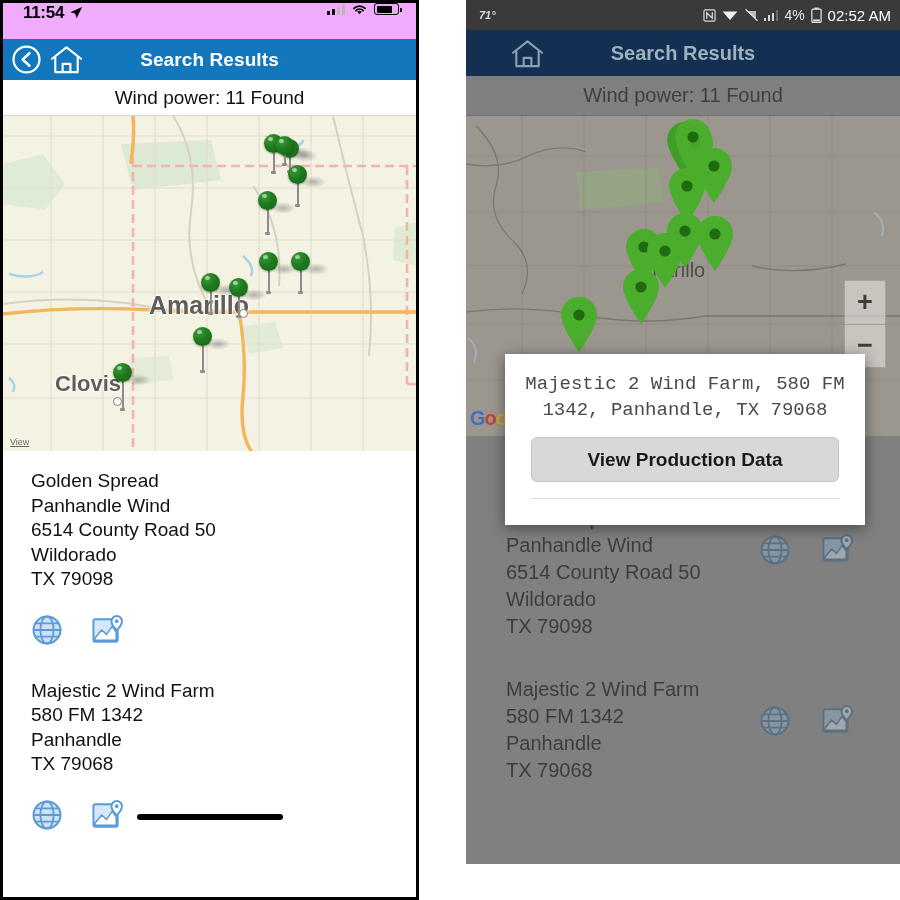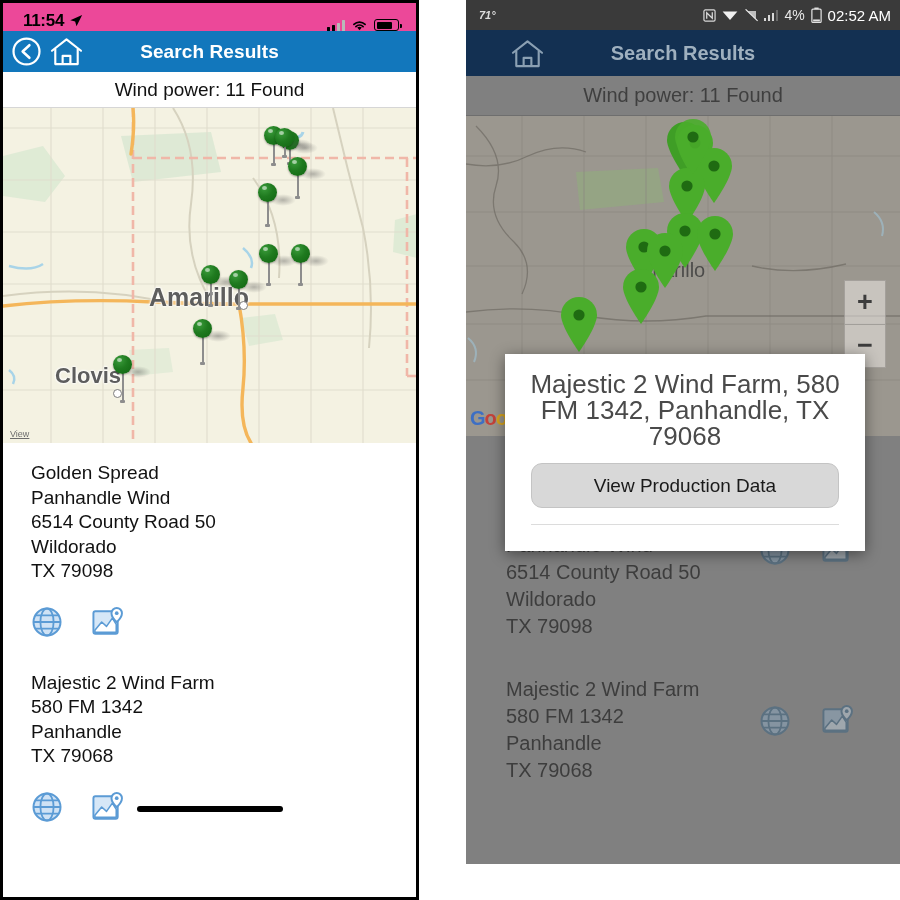--- a/index.html
+++ b/index.html
@@ -22,22 +22,22 @@
     box-sizing:border-box;
   }
   #android-phone{
     left:466px;top:0;width:434px;height:864px;
     background:#000;
     box-sizing:border-box;
   }
 
   
   .ios-status{
-    position:relative;height:28px;background:#ec4899;
-    display:flex;align-items:flex-end;justify-content:space-between;
+    position:relative;height:36px;background:#f0abfc;
+    display:flex;align-items:flex-start;justify-content:space-between;
     padding:0 17px 0 20px;box-sizing:border-box;
   }
   .ios-time{font-size:17px;font-weight:bold;color:#000;letter-spacing:-0.3px;}
   .ios-time-wrap{display:flex;align-items:center;gap:5px;}
   .loc-arrow{display:block;}
   .ios-status-right{display:flex;align-items:center;gap:6px;}
   .bars{display:flex;align-items:flex-end;gap:2px;height:11px;}
   .bars i{display:block;width:3px;background:#000;border-radius:0.5px;}
   .bars i.b1{height:4px;} .bars i.b2{height:6px;}
   .bars i.b3{height:8px;background:#b9b9b9;} .bars i.b4{height:11px;background:#b9b9b9;}
@@ -190,25 +190,25 @@
   }
   .dlg-head{
     height:40px;background:#1277bc;display:flex;align-items:center;
     position:relative;padding-left:11px;box-sizing:border-box;
   }
   .dlg-title{
     position:absolute;left:0;right:0;text-align:center;color:#fff;
     font-size:19px;font-weight:bold;
   }
   .dlg-body{padding:17px 18px 10px;text-align:center;box-sizing:border-box;}
-  .dlg-addr{font-size:26px;line-height:26px;color:#4a4a4a;}
+  .dlg-addr{font-size:19px;line-height:26px;color:#4a4a4a;font-family:Liberation Mono, monospace;}
   .dlg-btn{
     margin:14px 8px 16px;background:#d8d8d8;border:1px solid #c4c4c4;
     height:43px;display:flex;align-items:center;justify-content:center;
-    font-size:19px;font-weight:normal;color:#1a1a1a;border-radius:11px;
+    font-size:19px;font-weight:bold;color:#1a1a1a;border-radius:6px;
   }
   .dlg-foot{height:16px;border-top:1px solid #dcdcdc;margin:9px 8px 0;}
 </style>
 </head>
 <body>
 
 <div class="stage">
 
   <div class="phone" id="ios-phone">
 

